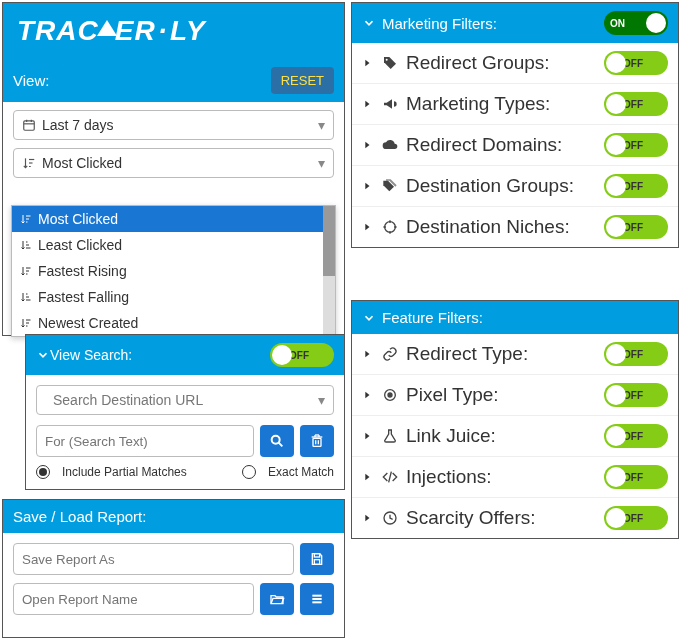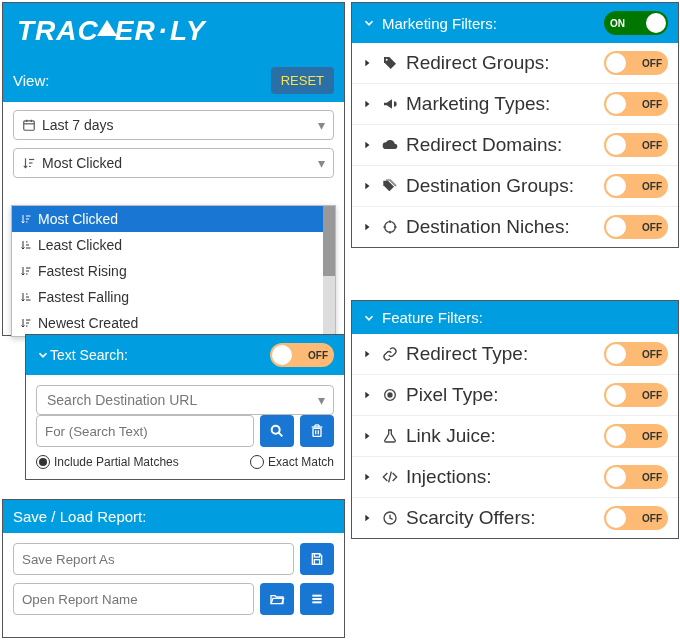--- a/index.html
+++ b/index.html
@@ -25,35 +25,35 @@
 
   .reset-btn{background:#2a6fa6;color:#fde047;border:none;border-radius:4px;padding:6px 10px;font-size:13px;margin-left:auto}
 
   .filter-row{display:flex;align-items:center;padding:8px 10px;border-top:1px solid #eee}
   .filter-row:first-of-type{border-top:none}
   .filter-row .chev{margin-right:10px;color:#333}
   .filter-row .fi{margin-right:8px;color:#444;display:inline-flex;width:16px;justify-content:center}
   .filter-row .lbl{flex:1;font-size:19px;color:#333}
 
   .toggle{width:58px;height:24px;border-radius:12px;position:relative;display:flex;align-items:center;font-size:10px;font-weight:bold}
-  .toggle.off{background:#fdba74;color:#333;justify-content:flex-end;padding-right:6px}
+  .toggle.off{background:#84cc16;color:#333;justify-content:center;padding-right:6px}
   .toggle.off::before{content:'';position:absolute;left:2px;top:2px;width:20px;height:20px;background:#fff;border-radius:50%}
   .toggle.on{background:#070;color:#fff;justify-content:flex-start;padding-left:6px}
   .toggle.on::after{content:'';position:absolute;right:2px;top:2px;width:20px;height:20px;background:#fff;border-radius:50%}
 
   .ts-panel{position:absolute;left:25px;top:334px;width:318px;background:#fff;border:1px solid #555;z-index:6}
   .ts-header{background:#009ee0;color:#fff;display:flex;align-items:center;padding:8px 10px}
   .ts-body{padding:10px}
-  .ts-select{border:1px solid #bbb;border-radius:4px;padding:6px 10px;color:#777;position:relative;}
+  .ts-select{border:1px solid #bbb;border-radius:4px;padding:6px 16px;color:#777;position:relative;margin-bottom:10px}
   .ts-select .caret{position:absolute;right:8px;color:#888}
   .ts-inputrow{display:flex;gap:6px;margin-bottom:8px}
   .ts-input{flex:1;border:1px solid #bbb;border-radius:4px;padding:6px 8px;color:#777}
   .icon-btn{width:34px;height:32px;background:#1976d2;border-radius:4px;display:flex;align-items:center;justify-content:center;color:#fff}
   .ts-radios{display:flex;justify-content:space-between;font-size:12px;align-items:center}
-  .radio{display:inline-flex;align-items:flex-start;gap:4px}
+  .radio{display:inline-flex;align-items:flex-start;gap:12px}
   .radio .rb{width:12px;height:12px;border:1px solid #333;border-radius:50%;display:inline-block;position:relative}
   .radio.checked .rb::after{content:'';position:absolute;inset:2px;background:#333;border-radius:50%}
 
   .report-panel{position:absolute;left:2px;top:499px;width:341px;background:#fff;border:1px solid #555}
   .rp-body{padding:10px}
   .rp-row{display:flex;gap:6px;margin-bottom:8px}
   .rp-row:last-child{margin-bottom:12px}
   .rp-input{flex:1;border:1px solid #bbb;border-radius:4px;padding:6px 8px;color:#0f172a}
 
   svg{display:block}
@@ -170,21 +170,21 @@
     </div>
   </div>
 
   <div class="ts-panel">
     <div class="ts-header">
       <span class="hdr-icon">
           <svg width="14" height="14" viewBox="0 0 24 24" fill="none" stroke="currentColor" stroke-width="3">
             <polyline points="6 9 12 15 18 9"></polyline>
           </svg>
         </span>
-      <span>Text Search:</span>
+      <span>View Search:</span>
       <div class="toggle off" style="margin-left:auto">
           <span>OFF</span>
         </div>
     </div>
     <div class="ts-body">
       <div class="ts-select">
         <span>Search Destination URL</span>
         <span class="caret">▾</span>
       </div>
       <div class="ts-inputrow">

